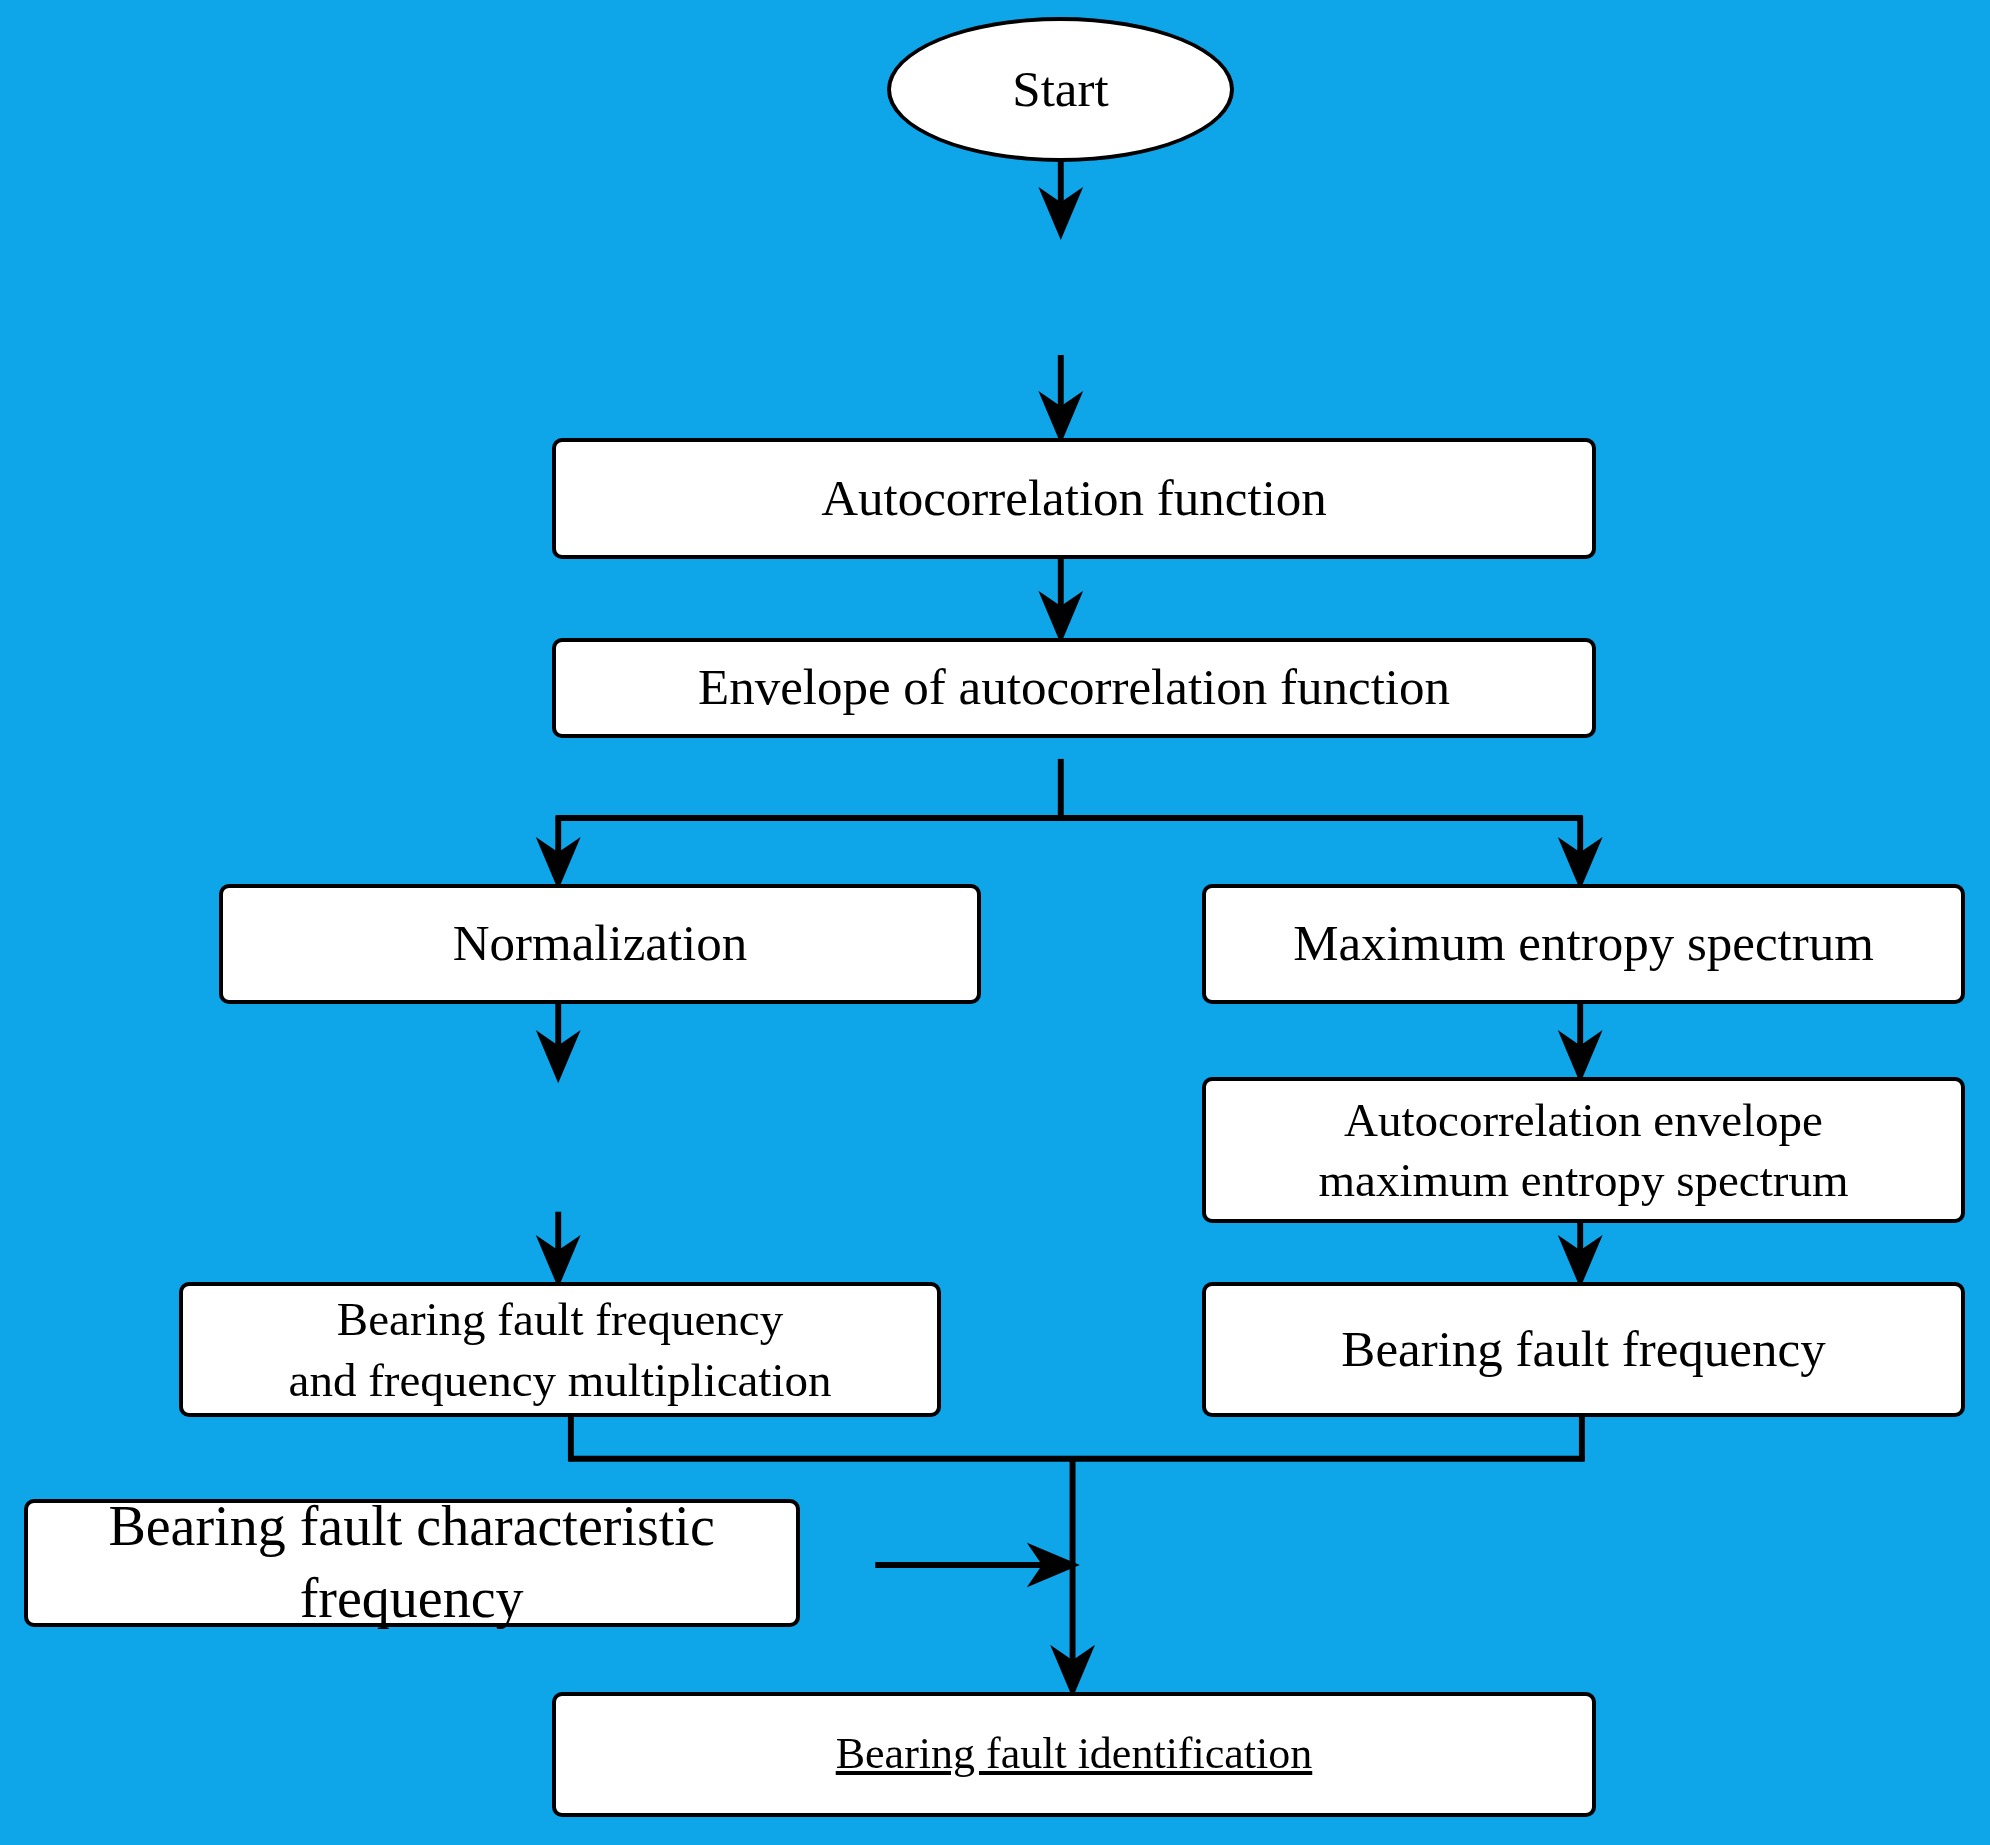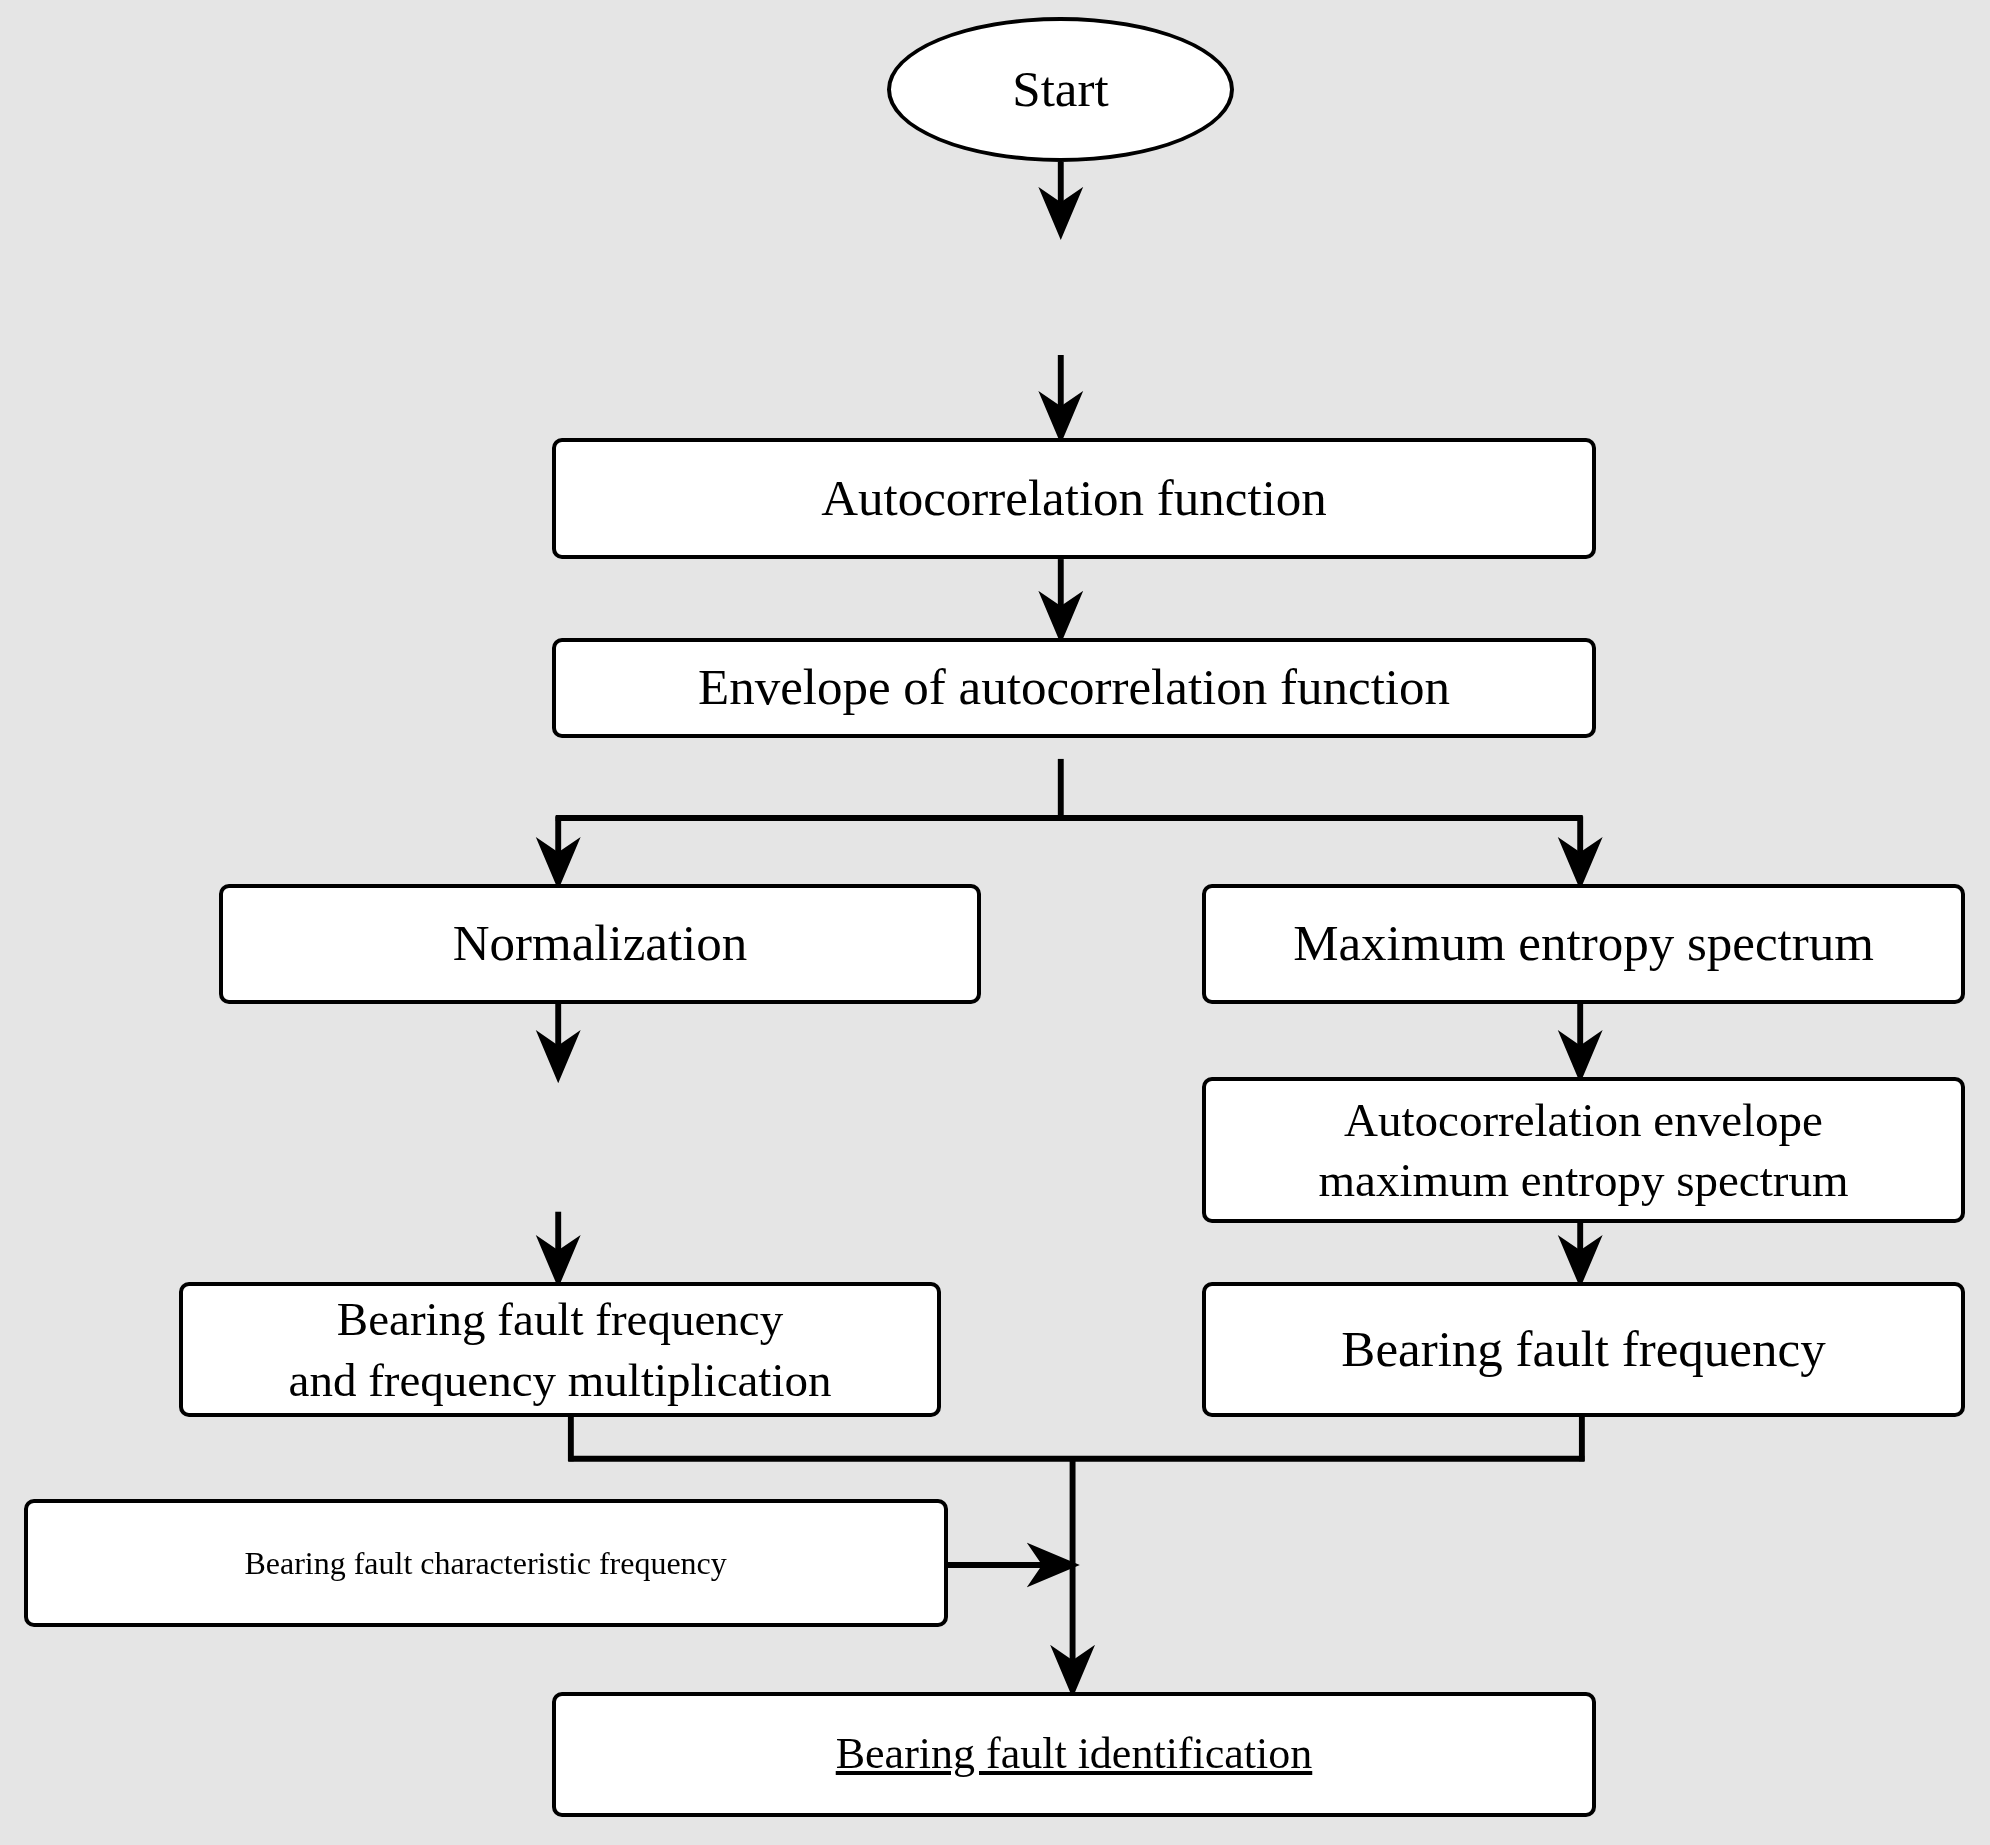--- a/index.html
+++ b/index.html
@@ -4,21 +4,21 @@
 <style>
   html, body {
     margin: 0;
     padding: 0;
     background: #ffffff;
   }
   #canvas {
     position: relative;
     width: 1990px;
     height: 1845px;
-    background: #e5e5e5;
+    background: #0ea5e9;
     overflow: hidden;
     font-family: "Liberation Serif", "DejaVu Serif", serif;
   }
   #connectors {
     position: absolute;
     left: 0;
     top: 0;
     width: 1990px;
     height: 1845px;
     pointer-events: none;
@@ -53,21 +53,21 @@
   #node-envelope  { left: 552px;  top: 638px;  width: 1044px; height: 100px; font-size: 51px; }
 
   #node-normalization  { left: 179px;  top: 884px; width: 762px;  height: 120px; font-size: 51px; margin-left: 40px; }
   #node-improved       { left: 179px;  top: 1077px; width: 762px;  height: 135px; font-size: 47px; }
   #node-fault-freq-mul { left: 179px;  top: 1282px; width: 762px;  height: 135px; font-size: 47px; }
 
   #node-maxentropy     { left: 1202px; top: 884px; width: 763px;  height: 120px; font-size: 51px; }
   #node-autoenv-max    { left: 1202px; top: 1077px; width: 763px;  height: 146px; font-size: 47px; }
   #node-fault-freq     { left: 1202px; top: 1282px; width: 763px;  height: 135px; font-size: 51px; }
 
-  #node-char-freq      { left: 23.6px;   top: 1499px; width: 924px; height: 128px; font-size: 32px; }
+  #node-char-freq      { left: 23.6px;   top: 1499px; width: 776px; height: 128px; font-size: 56px; }
   #node-identify       { left: 552px;  top: 1692px; width: 1044px; height: 125px; font-size: 44px; text-decoration: underline; }
 </style>
 </head>
 <body>
 
 <div id="canvas">
 
   <svg id="connectors" viewBox="0 0 2360 2188" width="1990" height="1845" xmlns="http://www.w3.org/2000/svg">
     <defs>
       <marker id="arrowhead" markerWidth="10" markerHeight="10" refX="7.2" refY="4" orient="auto" markerUnits="strokeWidth">

